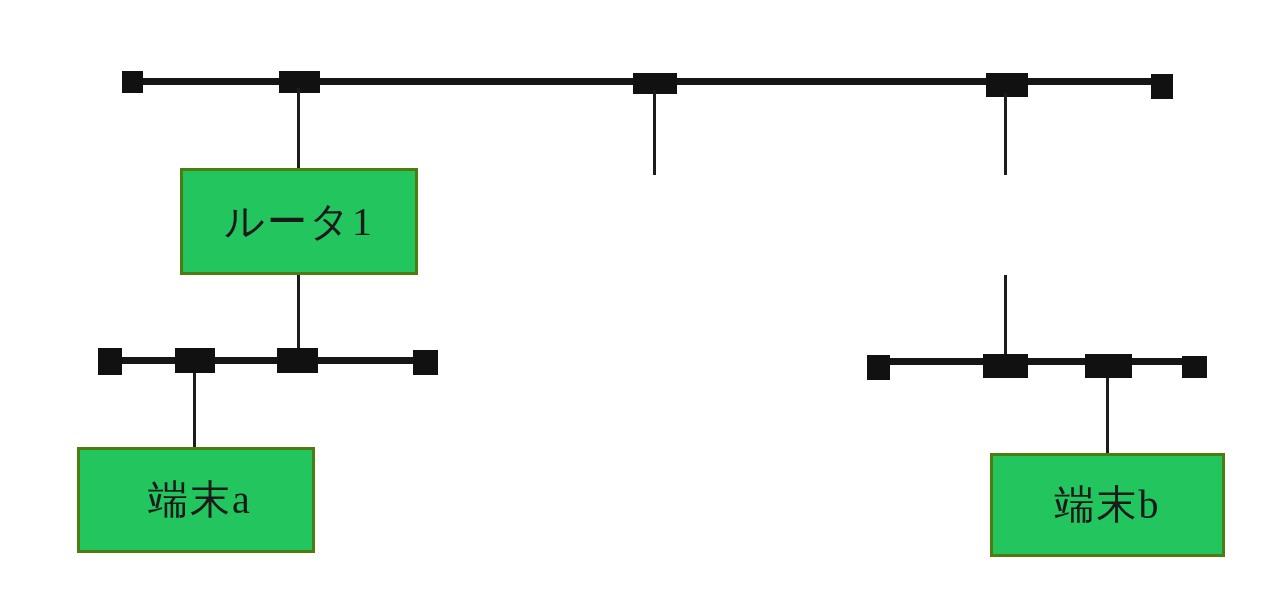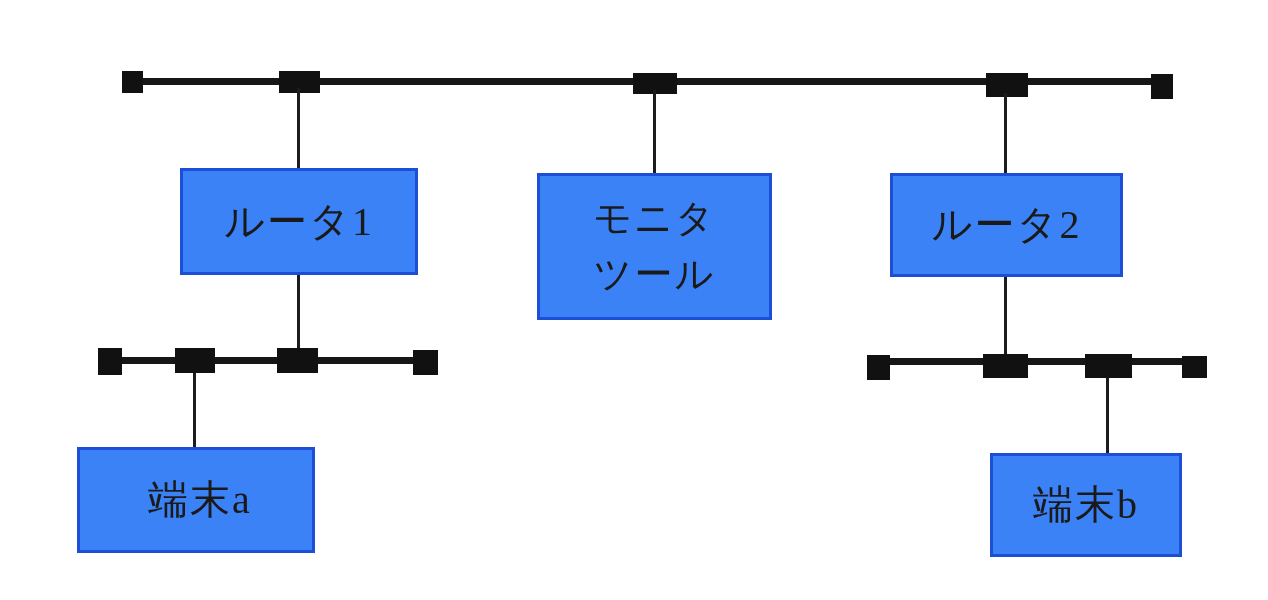--- a/index.html
+++ b/index.html
@@ -24,22 +24,22 @@
   }
   
   .vline {
     position: absolute;
     width: 3px;
     background: #1c1c1c;
   }
   
   .node {
     position: absolute;
-    background: #3b82f6;
-    border: 3px solid #1d4ed8;
+    background: #22c55e;
+    border: 3px solid #4d7c0f;
     box-sizing: border-box;
     display: flex;
     align-items: center;
     justify-content: center;
     text-align: center;
   }
   .node .label {
     font-size: 40px;
     line-height: 1.2;
     color: #1a1a1a;
@@ -65,34 +65,27 @@
   <div class="vline" style="left:1004px; top:93px; height:82px;"></div>
   <div class="vline" style="left:297px; top:273px; height:87px;"></div>
   <div class="vline" style="left:1004px; top:275px; height:85px;"></div>
   <div class="vline" style="left:193px; top:371px; height:78px;"></div>
   <div class="vline" style="left:1106px; top:376px; height:79px;"></div>
 
   <div class="node" style="left:180px; top:168px; width:238px; height:107px;">
     <span class="label">ルータ1</span>
   </div>
 
-  <div class="node node-monitor" style="left:537px; top:173px; width:235px; height:147px;">
-    <span class="label">モニタ
-ツール</span>
-  </div>
 
-  <div class="node" style="left:890px; top:173px; width:233px; height:104px;">
-    <span class="label">ルータ2</span>
-  </div>
 
   <div class="node" style="left:77px; top:447px; width:238px; height:106px;padding-left:8px;">
     <span class="label">端末a</span>
   </div>
 
-  <div class="node" style="left:990px; top:453px; width:192px; height:104px;">
+  <div class="node" style="left:990px; top:453px; width:235px; height:104px;">
     <span class="label">端末b</span>
   </div>
 
   <div class="hline" style="left:105px; top:357px; width:325px; height:7px;"></div>
   <div class="sq" style="left:98px; top:348px; width:24px; height:27px;"></div>
   <div class="sq" style="left:175px; top:348px; width:40px; height:25px;"></div>
   <div class="sq" style="left:277px; top:348px; width:41px; height:25px;"></div>
   <div class="sq" style="left:413px; top:350px; width:25px; height:25px;"></div>
 
   <div class="hline" style="left:873px; top:358px; width:322px; height:7px;"></div>

